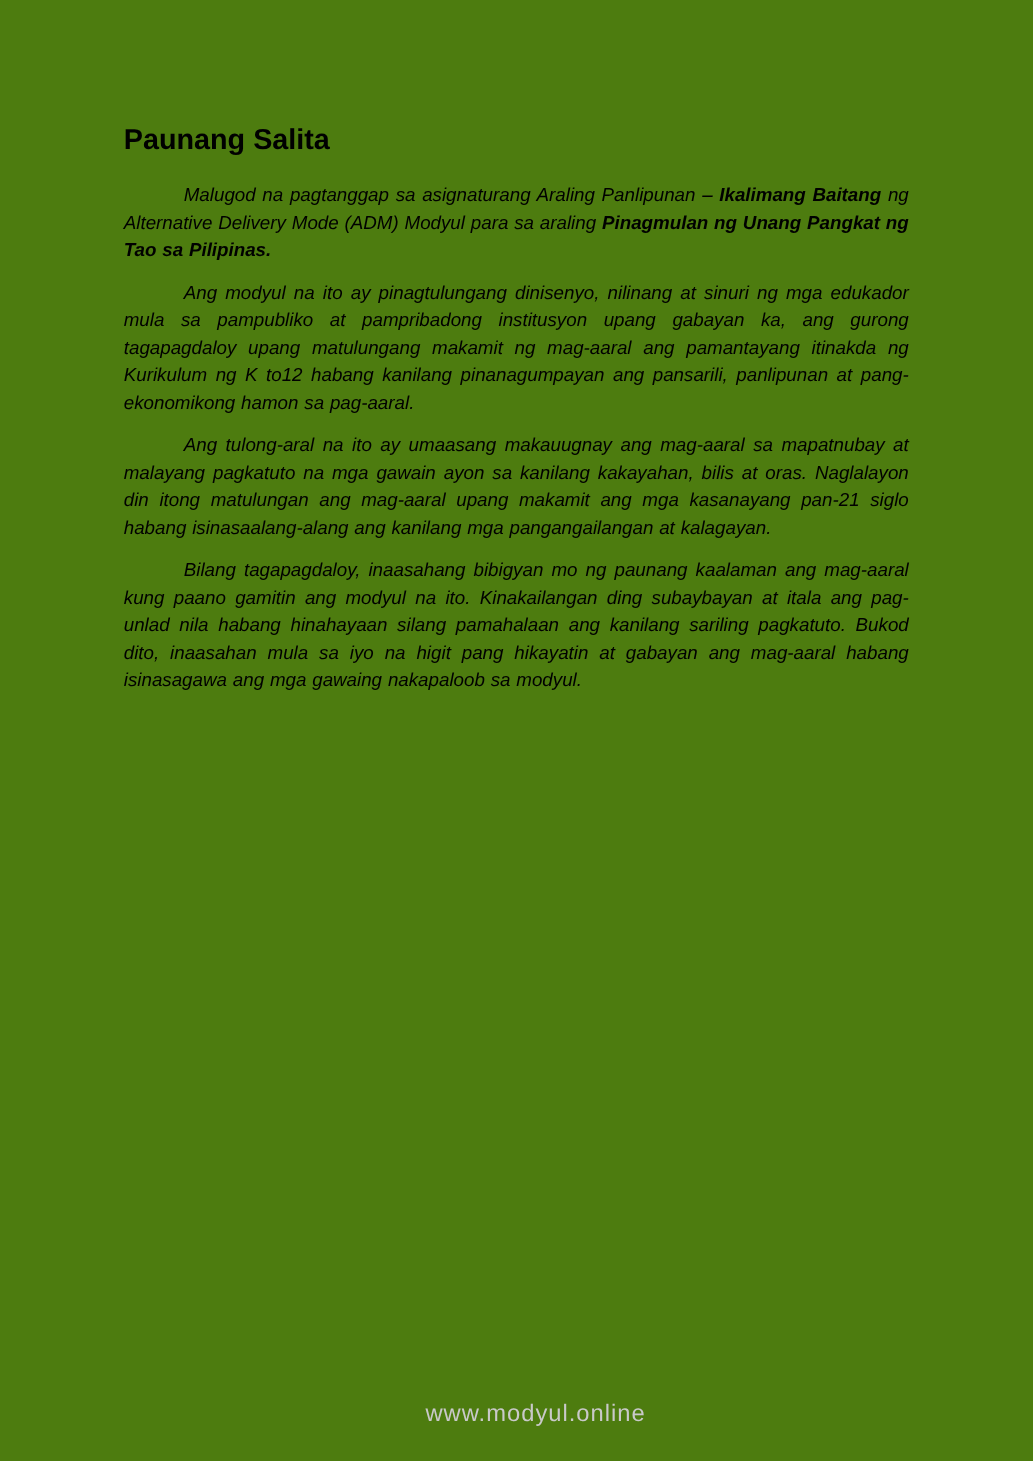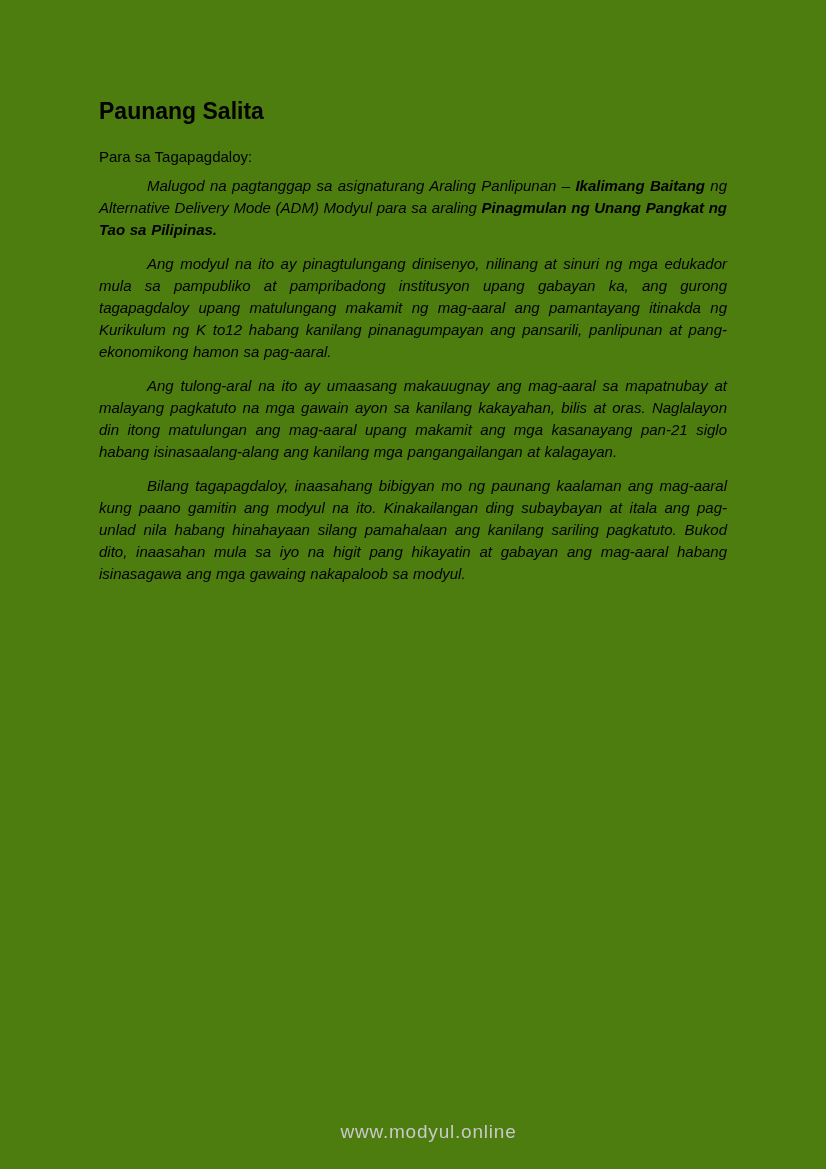--- a/index.html
+++ b/index.html
@@ -64,21 +64,20 @@
   }
 </style>
 </head>
 <body>
 
 <div class="page">
   <div class="content">
 
     <h1 class="doc-title">Paunang Salita</h1>
 
-    <p class="salutation">Para sa Tagapagdaloy:</p>
 
     <p class="para"><span>Malugod na pagtanggap sa asignaturang Araling Panlipunan – </span><b>Ikalimang Baitang</b><span> ng Alternative Delivery Mode (ADM) Modyul para sa araling </span><b>Pinagmulan ng Unang Pangkat ng Tao sa Pilipinas.</b></p>
 
     <p class="para">Ang modyul na ito ay pinagtulungang dinisenyo, nilinang at sinuri ng mga edukador mula sa pampubliko at pampribadong institusyon upang gabayan ka, ang gurong tagapagdaloy upang matulungang makamit ng mag-aaral ang pamantayang itinakda ng Kurikulum ng K to12 habang kanilang pinanagumpayan ang pansarili, panlipunan at pang-ekonomikong hamon sa pag-aaral.</p>
 
     <p class="para">Ang tulong-aral na ito ay umaasang makauugnay ang mag-aaral sa mapatnubay at malayang pagkatuto na mga gawain ayon sa kanilang kakayahan, bilis at oras. Naglalayon din itong matulungan ang mag-aaral upang makamit ang mga kasanayang pan-21 siglo habang isinasaalang-alang ang kanilang mga pangangailangan at kalagayan.</p>
 
     <p class="para">Bilang tagapagdaloy, inaasahang bibigyan mo ng paunang kaalaman ang mag-aaral kung paano gamitin ang modyul na ito. Kinakailangan ding subaybayan at itala ang pag-unlad nila habang hinahayaan silang pamahalaan ang kanilang sariling pagkatuto. Bukod dito, inaasahan mula sa iyo na higit pang hikayatin at gabayan ang mag-aaral habang isinasagawa ang mga gawaing nakapaloob sa modyul.</p>
 
   </div>

